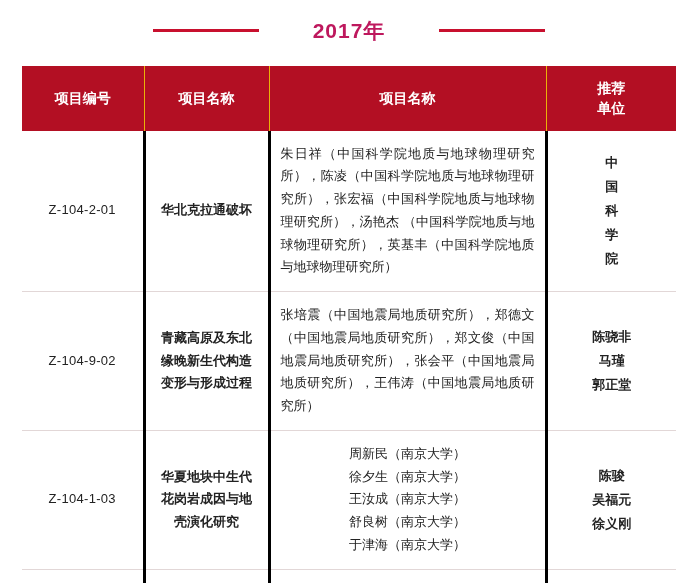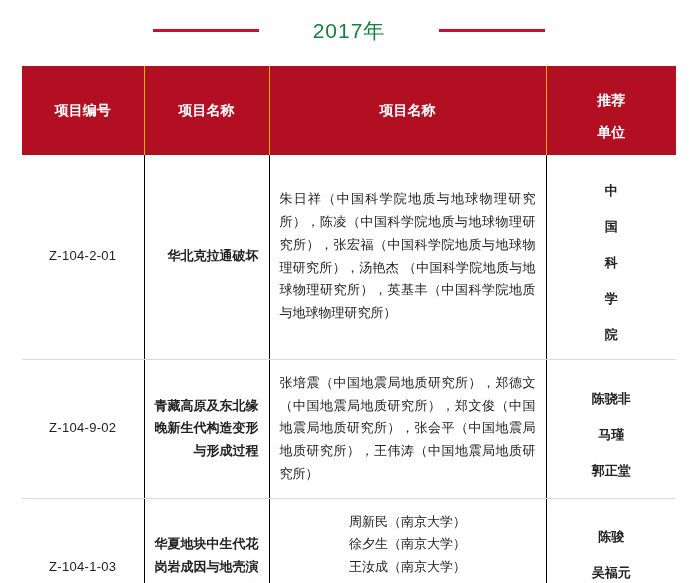--- a/index.html
+++ b/index.html
@@ -32,22 +32,22 @@
   }
   .title-rule {
     width: 106px;
     height: 3px;
     background: #c8102e;
   }
   .title-rule.left { margin-right: 54px; }
   .title-rule.right { margin-left: 54px; }
   .title-text {
     font-size: 21px;
-    font-weight: normal;
-    color: #15803d;
+    font-weight: bold;
+    color: #be185d;
     letter-spacing: 1px;
     line-height: 1;
     white-space: nowrap;
   }
 
   
   .table-wrap {
     margin: 10px 22px 0 22px;
   }
   table.awards {
@@ -64,21 +64,21 @@
     vertical-align: middle;
     padding: 12px 4px;
     line-height: 1.45;
     border-right: 1px solid #eab308;
     border-bottom: none;
   }
   table.awards th:last-child { border-right: none; }
 
   table.awards td {
     border-bottom: 1px solid #e2d7d7;
-    border-right: 1px solid #000000;
+    border-right: 3px solid #000000;
     vertical-align: middle;
     padding: 12px 10px;
     font-size: 13px;
     line-height: 1.75;
     color: #222;
   }
   table.awards td:last-child { border-right: none; }
   table.awards tr.data-row td:first-child { border-left: none; }
 
   .col-code   { width: 122px; }
@@ -89,42 +89,42 @@
   .cell-code {
     text-align: center;
     font-weight: normal;
     color: #1a1a1a;
     font-size: 13px;
     letter-spacing: 0.3px;
   }
   .cell-name {
     color: #b30f23;
     font-weight: bold;
-    text-align: right;
+    text-align: center;
     line-height: 1.85;
   }
   .cell-people {
     text-align: justify;
     text-justify: inter-ideograph;
     color: #2b2b2b;
     line-height: 1.8;
   }
   .cell-people.centered {
     text-align: center;
   }
   .cell-org {
     text-align: center;
     color: #b30f23;
     font-weight: bold;
     line-height: 1.8;
   }
   .cell-org.stacked {
     line-height: 1.85;
   }
-  .stack-line { display: block; margin-top: 12px; }
+  .stack-line { display: block; }
 </style>
 </head>
 <body>
 
 <div class="page">
 
   <div class="title-row">
     <div class="title-rule left"></div>
     <div class="title-text">2017年</div>
     <div class="title-rule right"></div>

